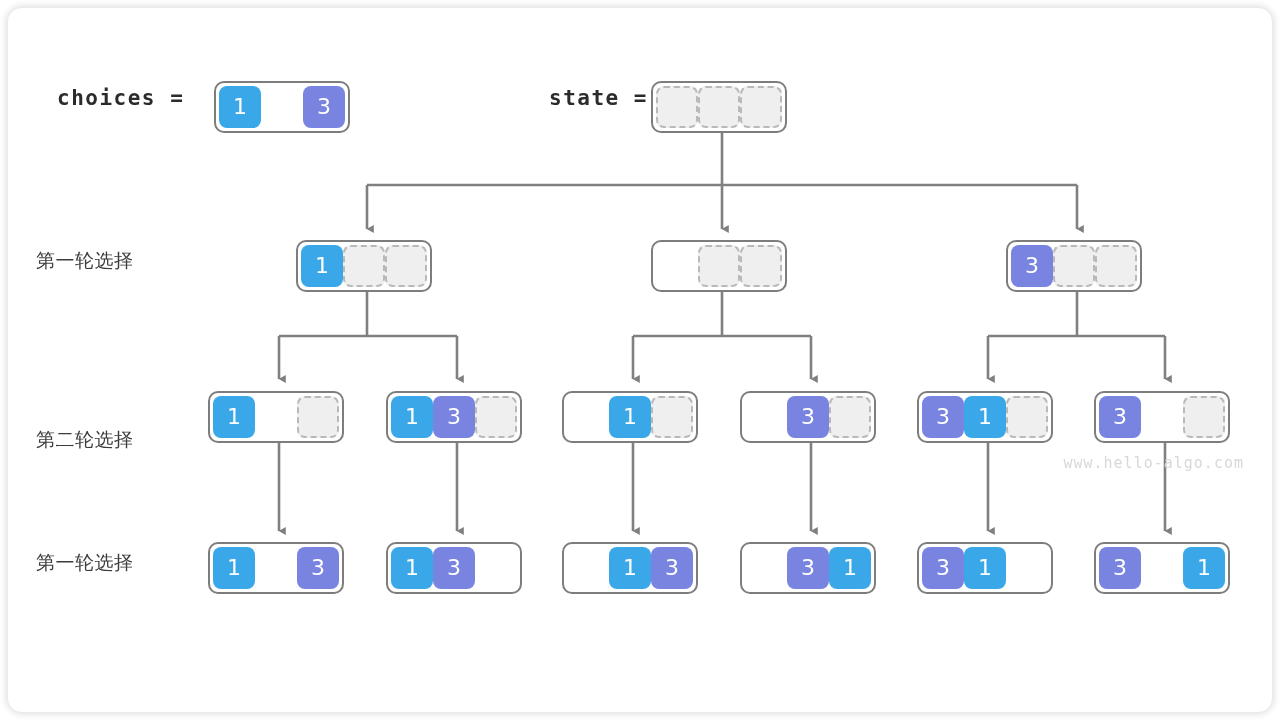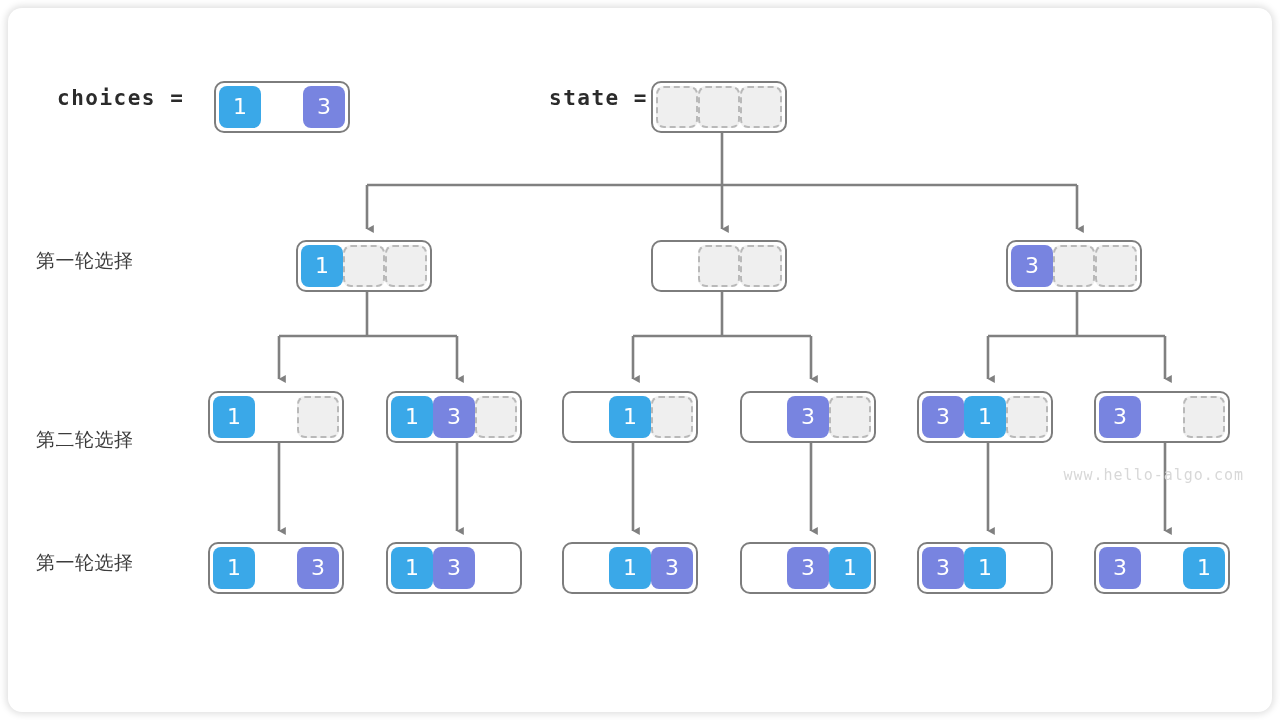--- a/index.html
+++ b/index.html
@@ -55,21 +55,21 @@
     font-family: "DejaVu Sans", "Liberation Sans", sans-serif;
     font-size: 19px;
     color: #3c3c3c;
     white-space: nowrap;
     letter-spacing: 0.5px;
   }
 
   .watermark {
     position: absolute;
     right: 36px;
-    bottom: 28px;
+    bottom: 40px;
     font-family: "DejaVu Sans Mono", "Liberation Mono", monospace;
     font-size: 15px;
     color: #d8d8d8;
     letter-spacing: 1px;
     white-space: nowrap;
   }
 
   
   .arr {
     position: absolute;

